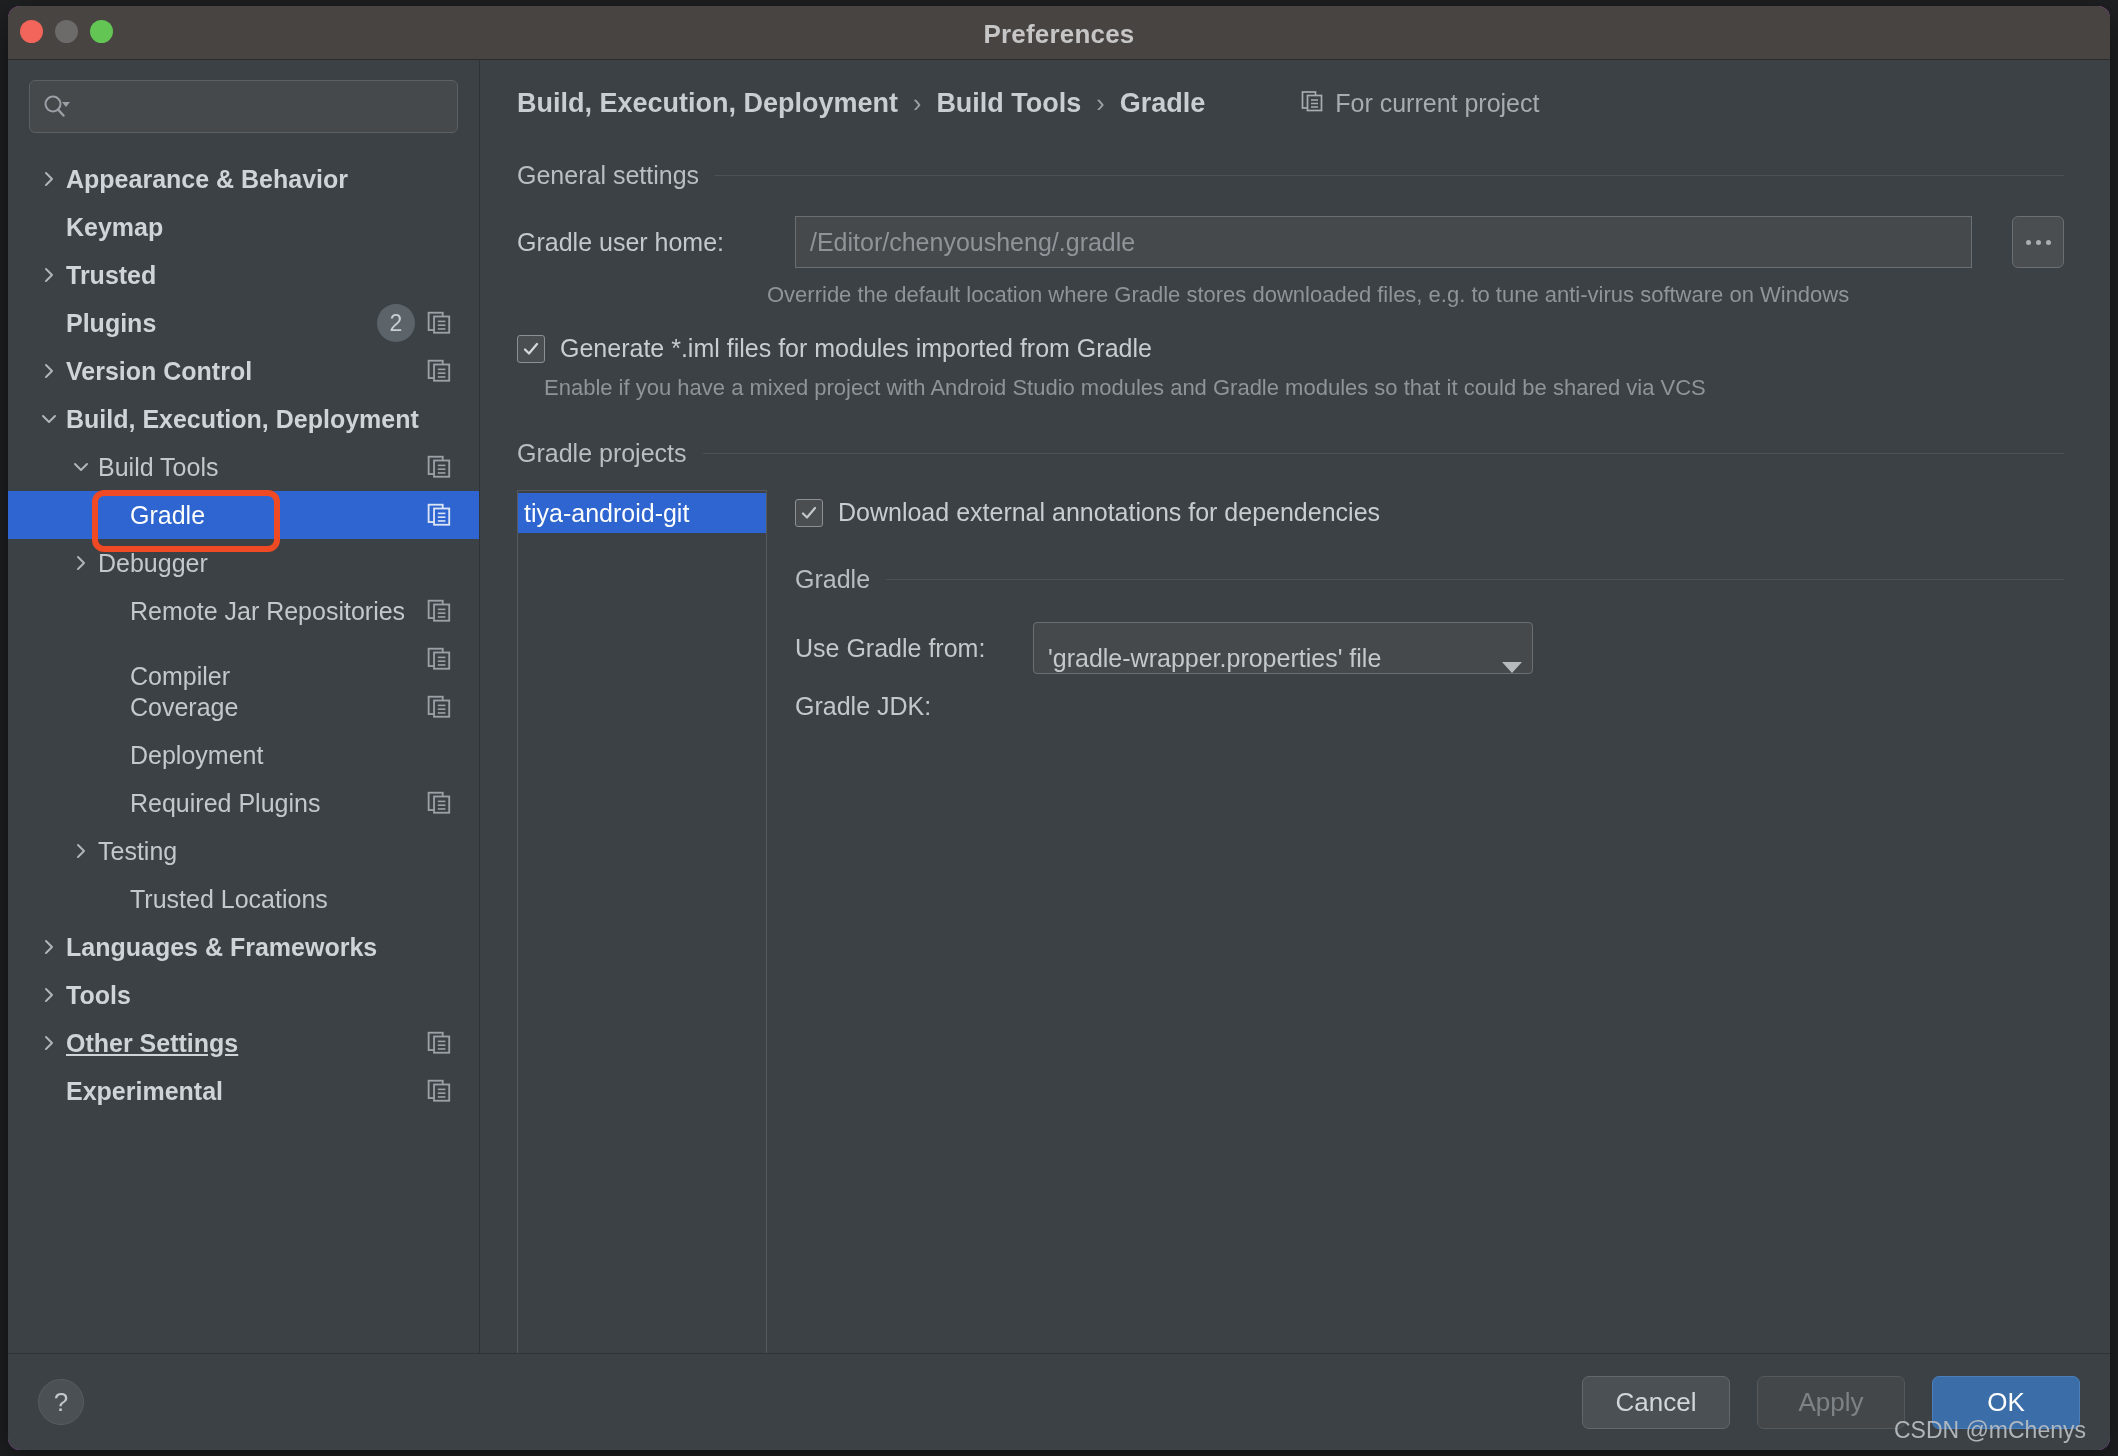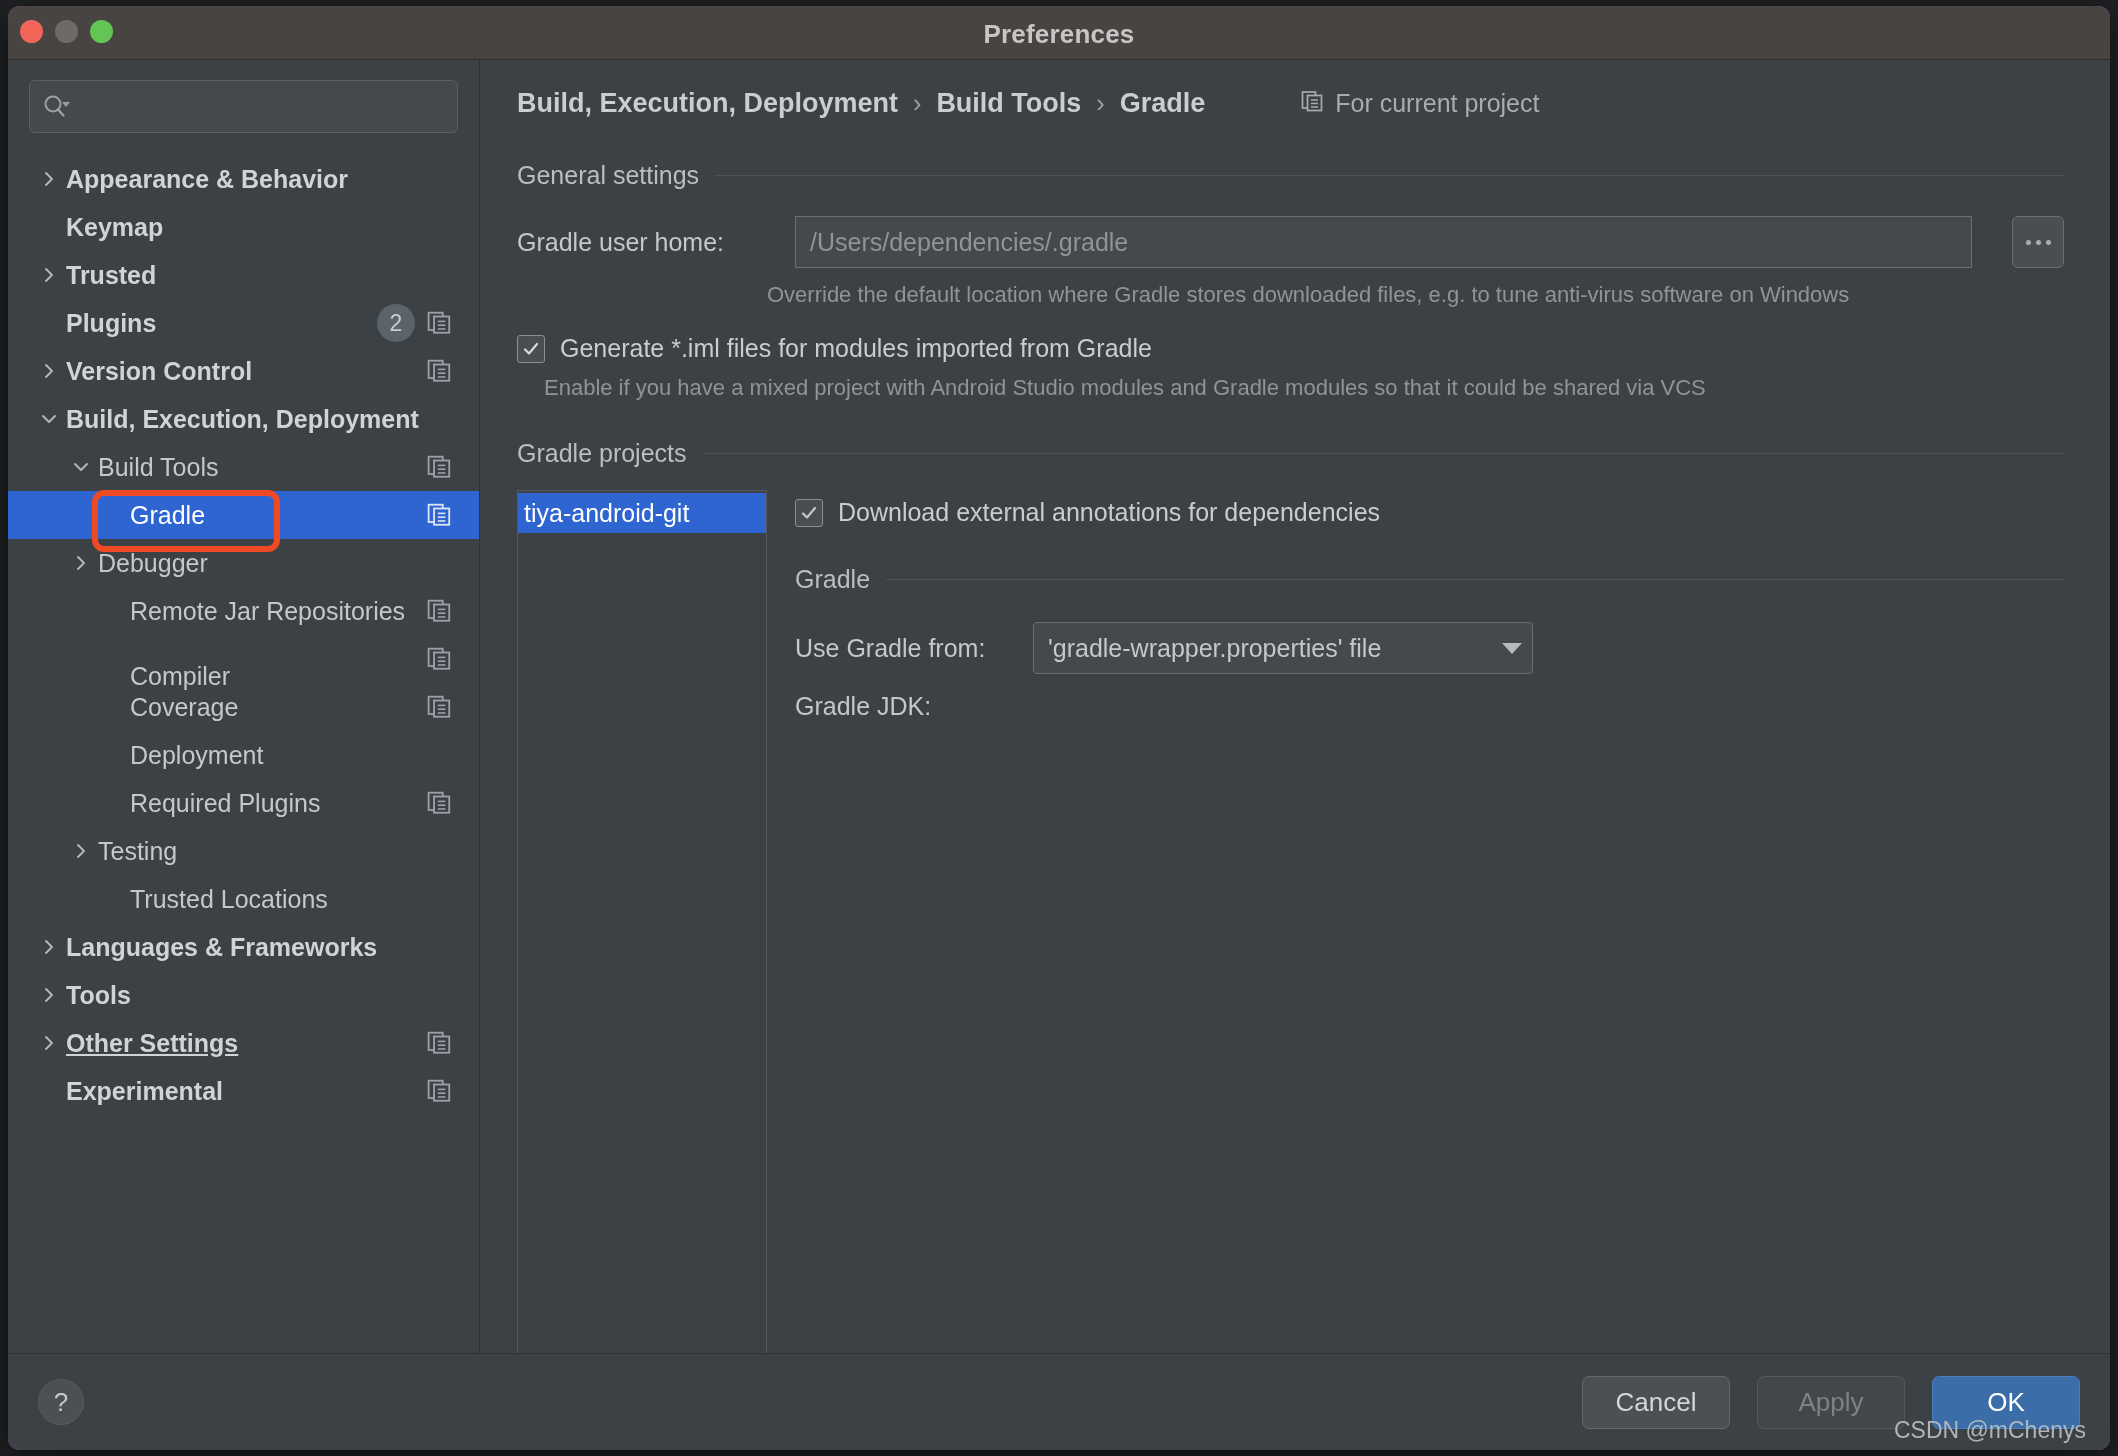--- a/index.html
+++ b/index.html
@@ -637,21 +637,21 @@
         </span>
       </div>
 
       <div class="section-head">
         <span>General settings</span>
         <span class="rule"></span>
       </div>
 
       <div class="row" style="margin-top:26px;gap:28px;">
         <span class="field-label" style="width:250px;">Gradle user home:</span>
-        <span class="text-input">/Users/dependencies/.gradle</span>
+        <span class="text-input">/Editor/chenyousheng/.gradle</span>
         <span class="browse-btn">
           <i></i>
             <i></i>
             <i></i>
         </span>
       </div>
 
       <div class="hint" style="margin-top:14px;margin-left:287px;">Override the default location where Gradle stores downloaded files, e.g. to tune anti-virus software on Windows</div>
 
       <div class="row checkline" style="margin-top:26px;">
@@ -687,21 +687,21 @@
             <span>Download external annotations for dependencies</span>
           </div>
 
           <div class="section-head" style="margin:38px 0 0 0;">
             <span>Gradle</span>
             <span class="rule"></span>
           </div>
 
           <div style="display:flex; align-items:center; margin-top:28px;">
             <span class="field-label" style="width:238px;">Use Gradle from:</span>
-            <span class="dropdown" style="width:500px;">
+            <span class="dropdown" style="width:500px;align-items:flex-end;">
               <span>'gradle-wrapper.properties' file</span>
               <span class="caret"></span>
             </span>
           </div>
 
           <div style="display:flex; align-items:center; margin-top:18px;">
             <span class="field-label" style="width:238px;">Gradle JDK:</span>
           </div>
 
         </div>

